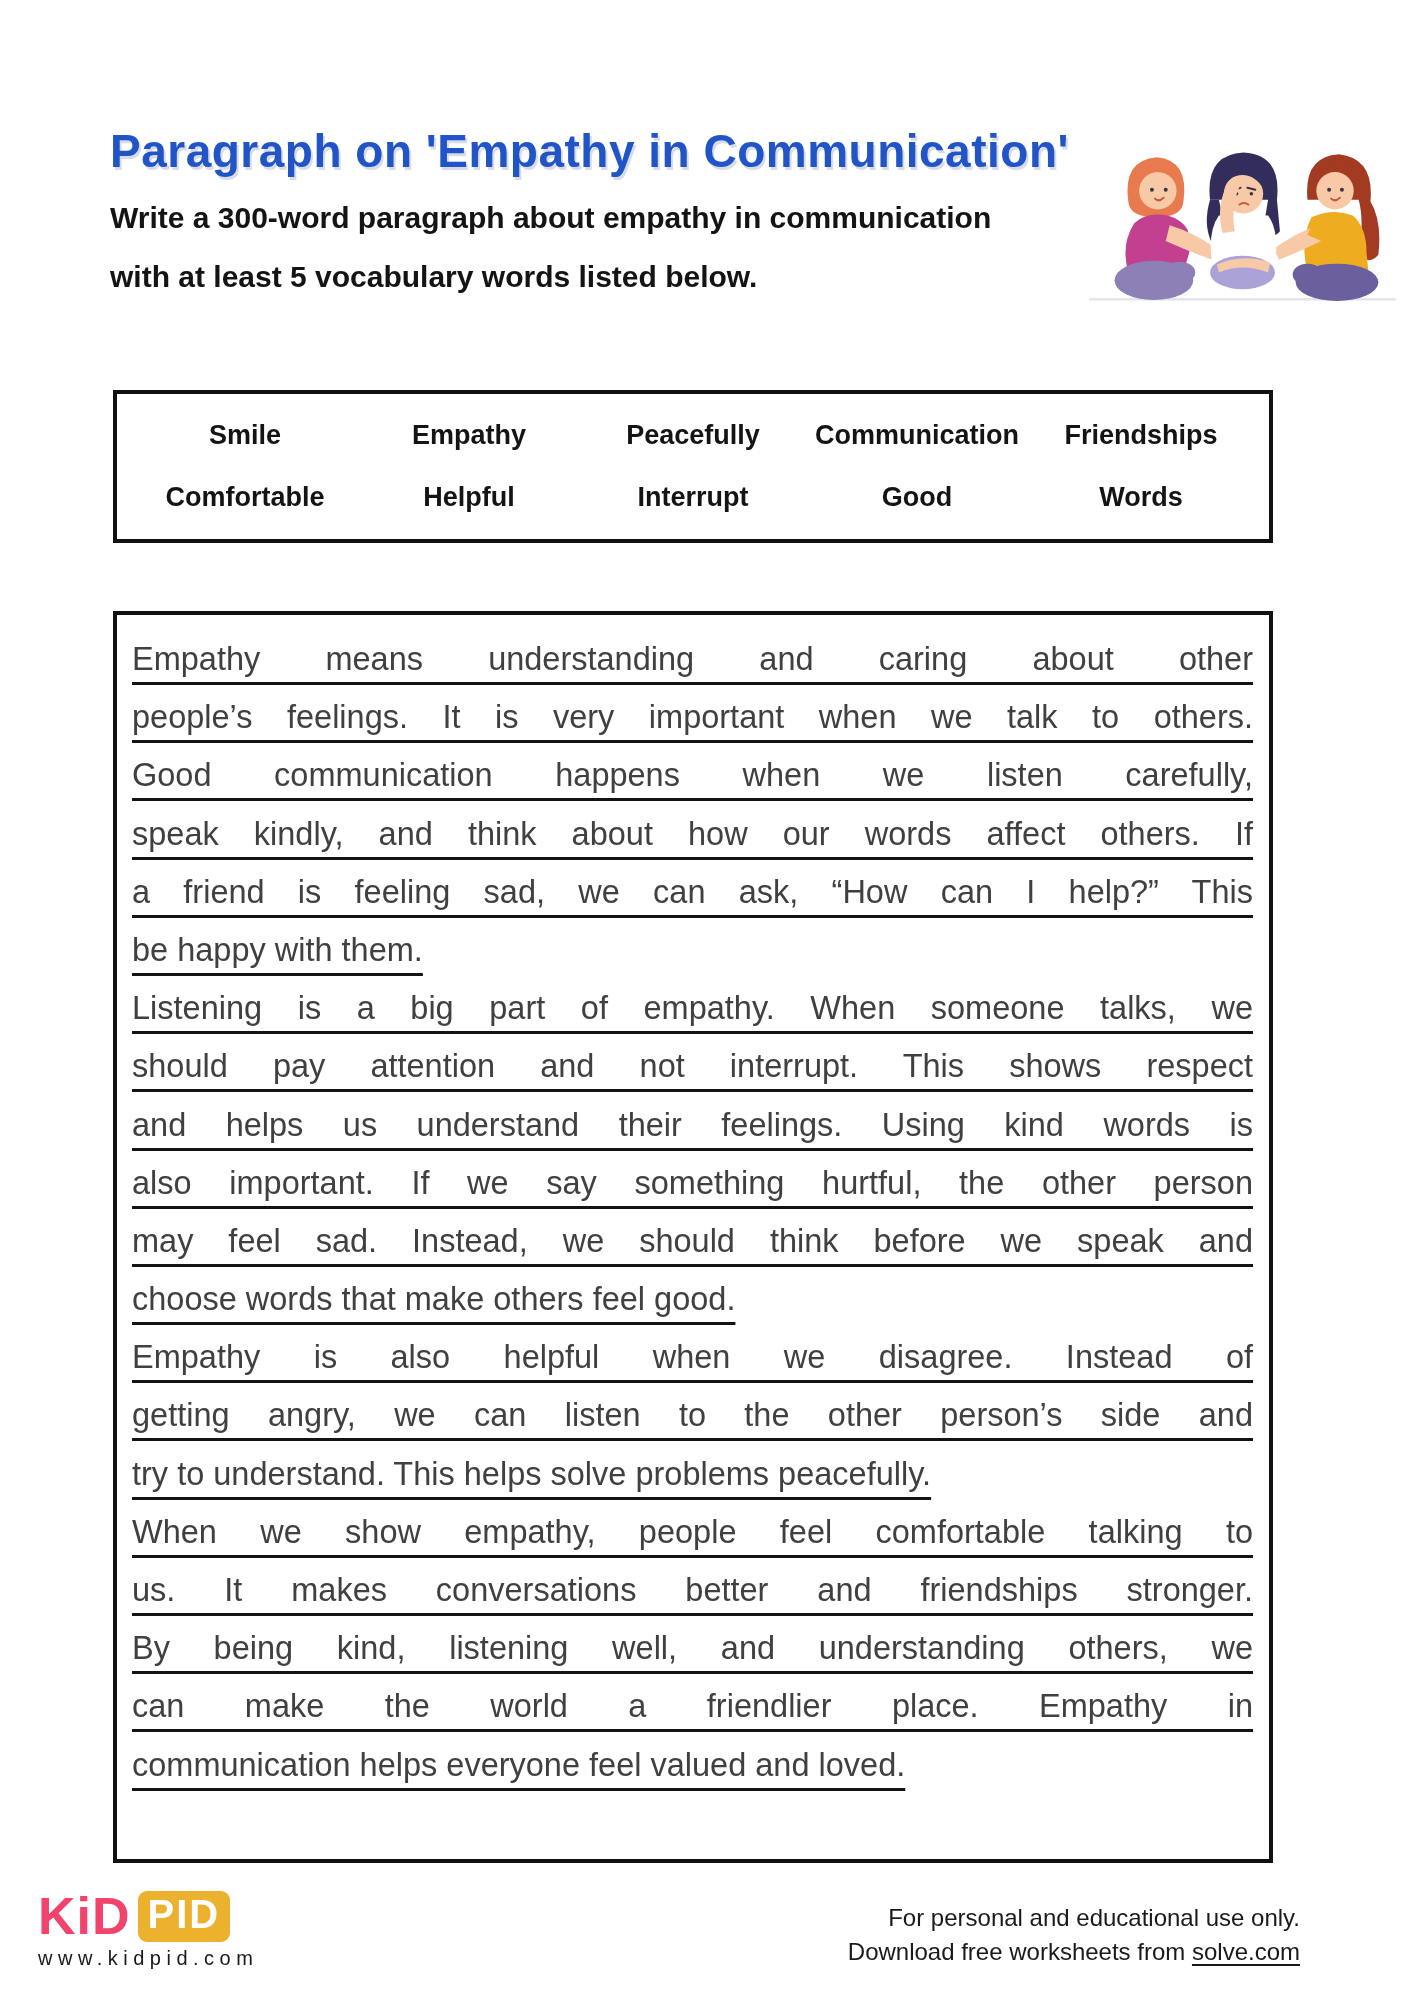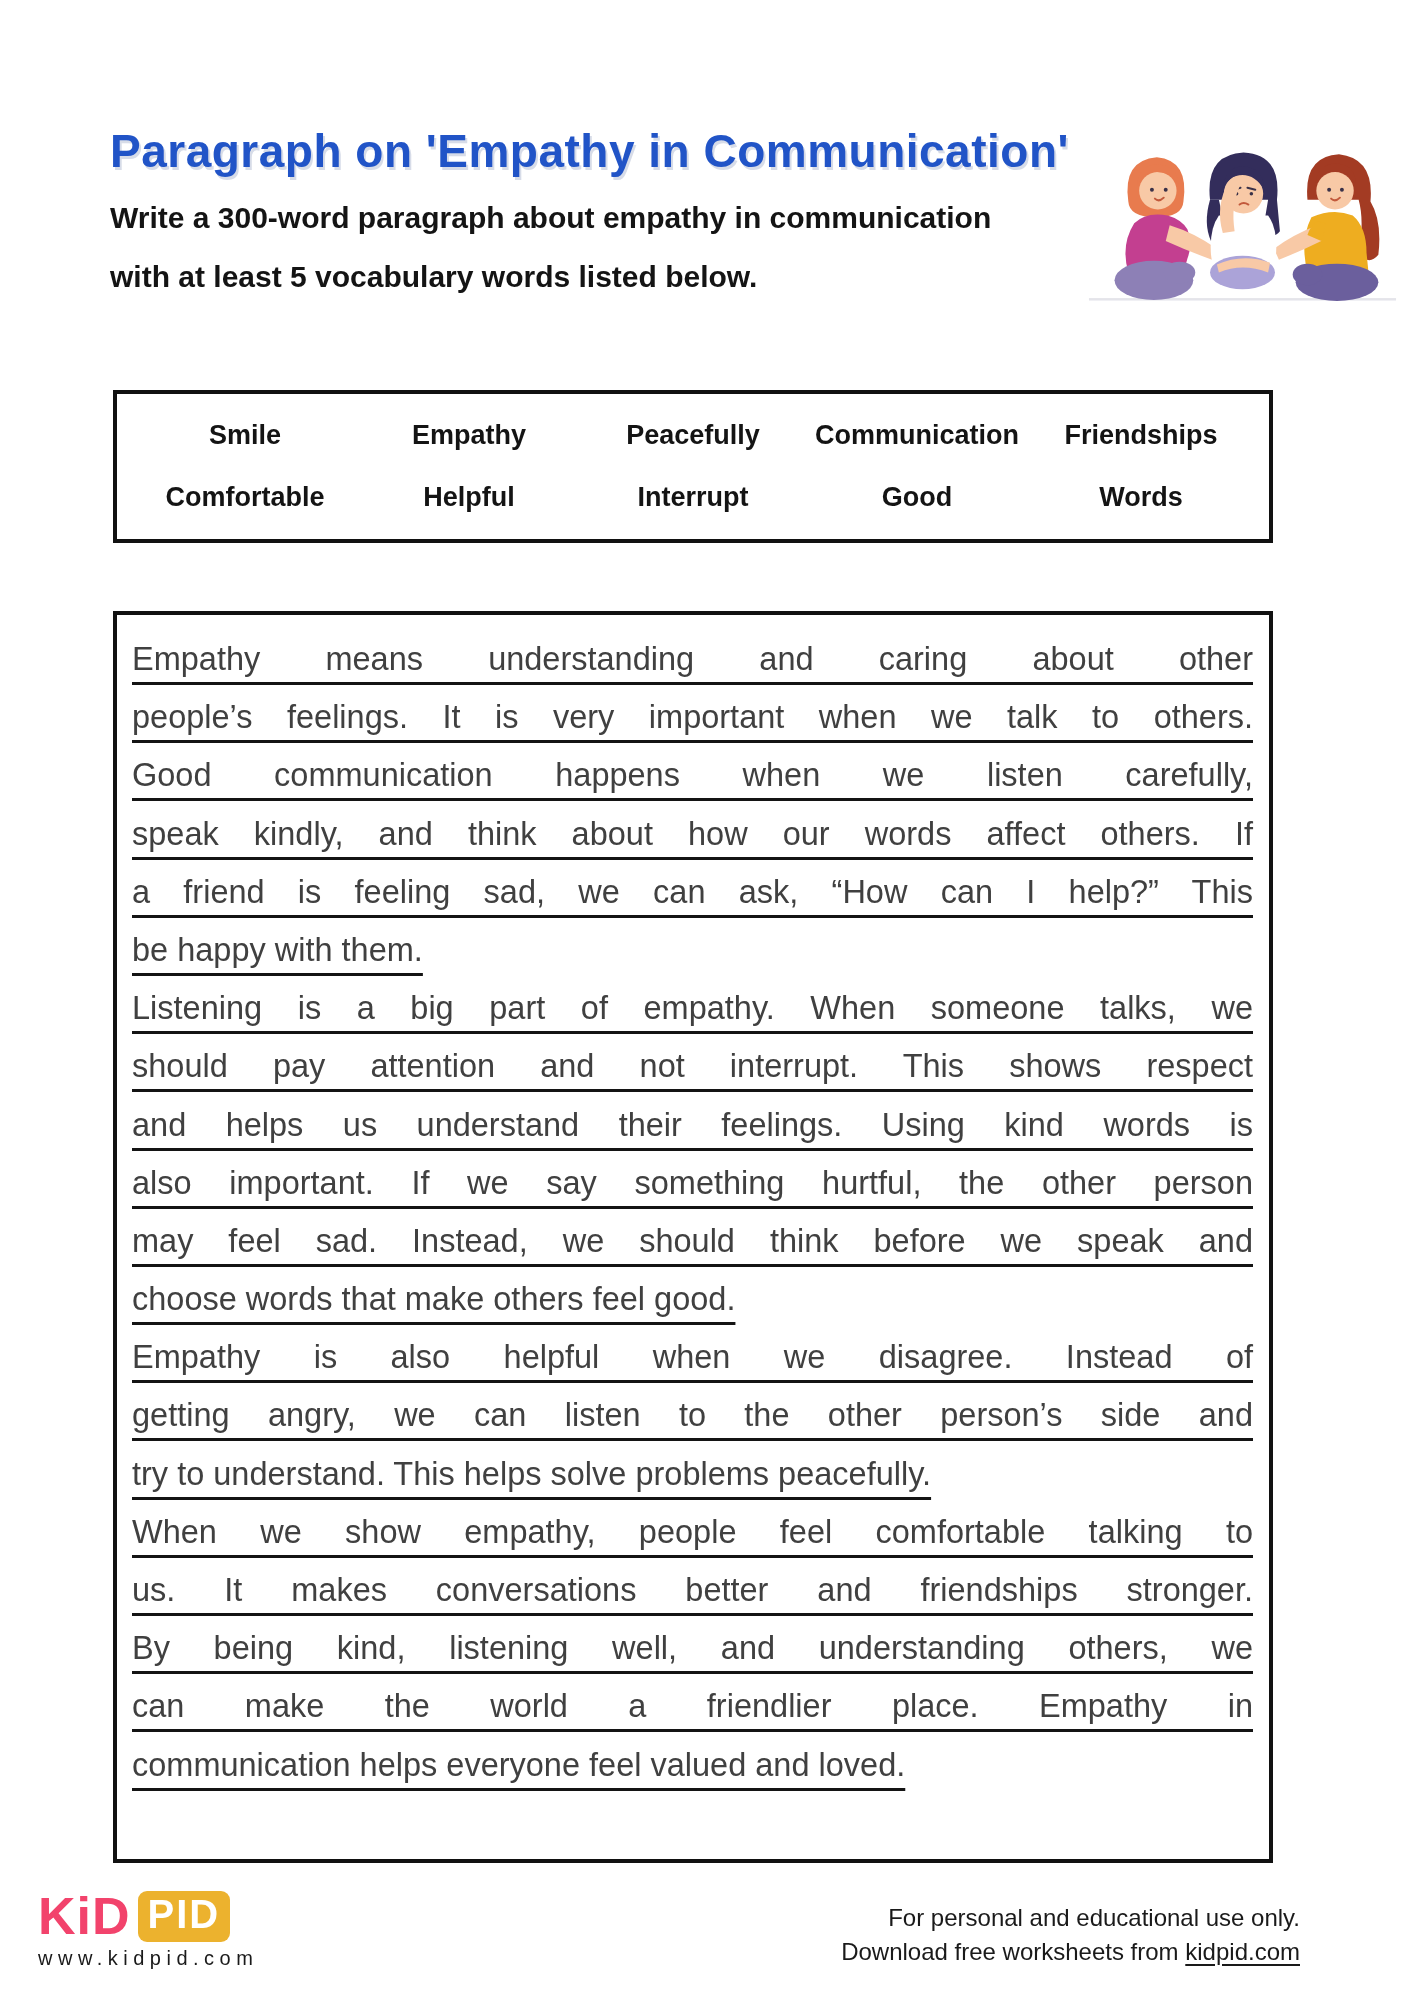--- a/index.html
+++ b/index.html
@@ -162,16 +162,16 @@
   <div class="logo-block">
     <div class="logo-row">
       <span class="logo-kid">KiD</span>
       <span class="logo-pid">PID</span>
     </div>
     <div class="logo-url">www.kidpid.com</div>
   </div>
 
   <div class="footer-note">
     <div>For personal and educational use only.</div>
-    <div><span>Download free worksheets from </span><a href="#" class="footer-link">kidpid.com</a></div>
+    <div><span>Download free worksheets from </span><a href="#" class="footer-link">solve.com</a></div>
   </div>
 
 </div>
 
 </body></html>

